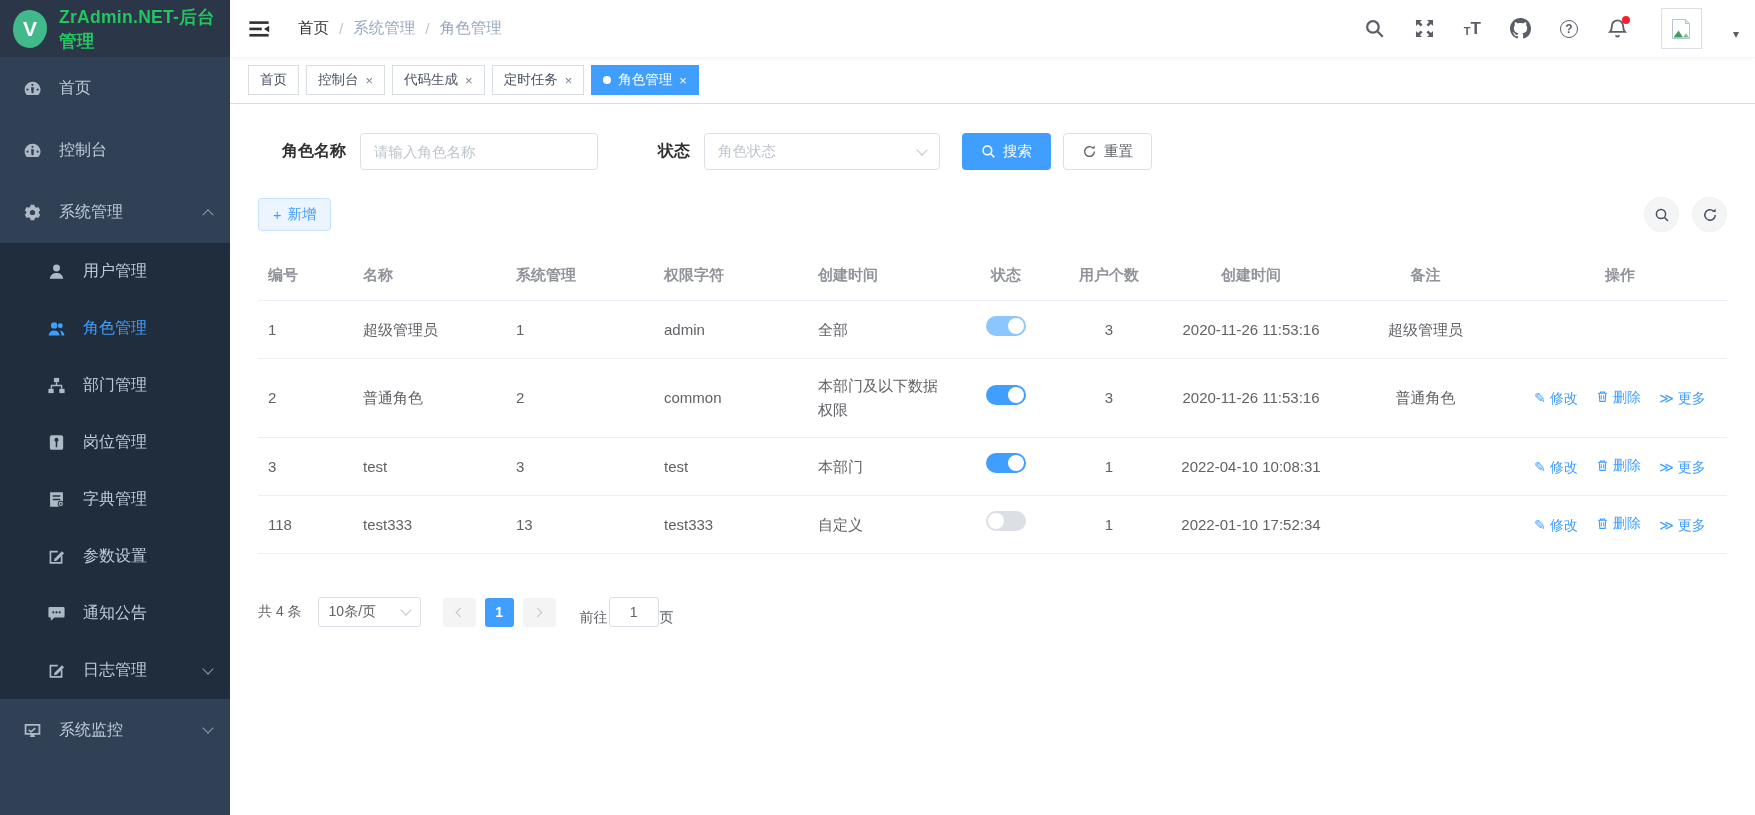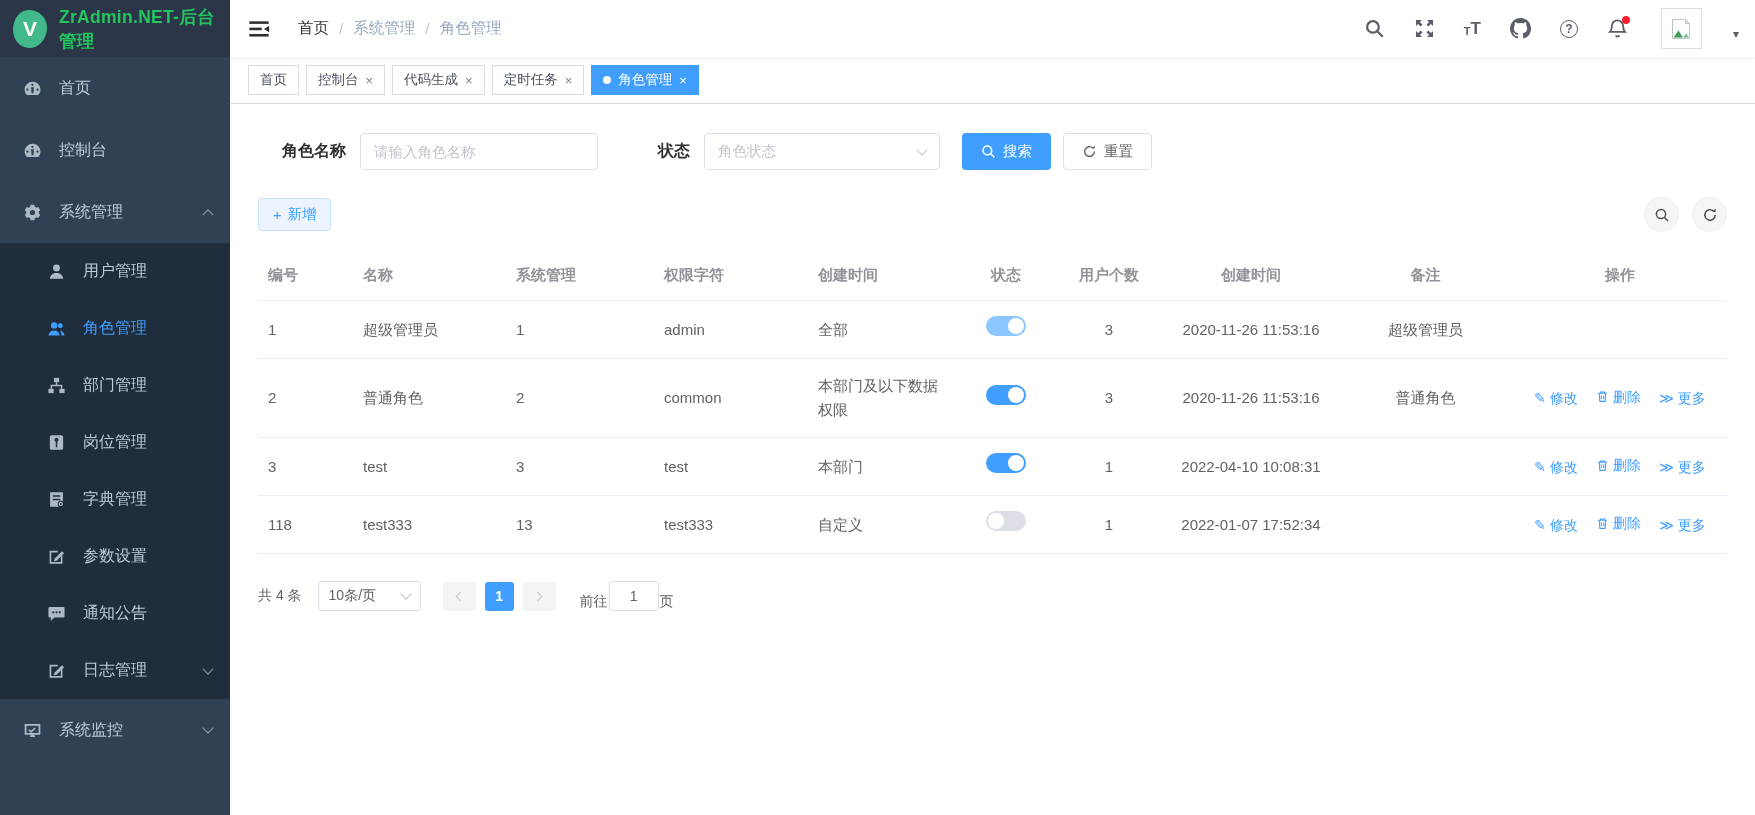--- a/index.html
+++ b/index.html
@@ -94,21 +94,21 @@
   th.c, td.c { text-align:center; }
   .sw { width:40px; height:20px; border-radius:10px; background:#409eff; position:relative; display:inline-block; cursor:pointer; }
   .sw::after { content:""; position:absolute; width:16px; height:16px; border-radius:50%; background:#fff; top:2px; right:2px; }
   .sw.off { background:#dcdfe6; } .sw.off::after { left:2px; right:auto; }
   .sw.light { background:#8cc6ff; }
   .act { display:inline-flex; align-items:center; gap:4px; color:#409eff; font-size:14px; cursor:pointer; white-space:nowrap; }
   .act + .act { margin-left:14px; }
   .act svg { width:13px; height:13px; }
 
   
-  .pager { display:flex; align-items:center; margin-top:27px; font-size:14px; color:#606266; }
+  .pager { display:flex; align-items:center; margin-top:43px; font-size:14px; color:#606266; }
   .pg-total { margin-right:16px; }
   .pg-size { width:103px; height:30px; border:1px solid #dcdfe6; border-radius:3px; display:flex;
     align-items:center; justify-content:space-between; padding:0 10px; cursor:pointer; margin-right:22px; }
   .pg-arrow { min-width:33px; height:29px; background:#f4f4f5; border-radius:3px; display:flex;
     align-items:center; justify-content:center; cursor:pointer; }
   .pg-arrow .achev { width:7px; height:7px; border-right:1.6px solid #c0c4cc; border-bottom:1.6px solid #c0c4cc; }
   .achev.left { transform:rotate(135deg); margin-left:3px; }
   .achev.right { transform:rotate(-45deg); margin-right:3px; }
   .pg-num { min-width:29px; height:29px; background:#409eff; color:#fff; border-radius:3px; font-weight:bold;
     display:flex; align-items:center; justify-content:center; margin:0 9px; cursor:pointer; }
@@ -472,21 +472,21 @@
             </td>
           </tr>
           <tr>
             <td>118</td>
             <td>test333</td>
             <td>13</td>
             <td>test333</td>
             <td>自定义</td>
             <td class="c"><span class="sw off"></span></td>
             <td class="c">1</td>
-            <td class="c">2022-01-07 17:52:34</td>
+            <td class="c">2022-01-10 17:52:34</td>
             <td class="c"></td>
             <td class="c">
               <span class="act">
                   <span>✎</span>
                   <span>修改</span>
                 </span>
               <span class="act">
                   <svg viewBox="0 0 16 16" fill="none" stroke="currentColor" stroke-width="1.3">
                     <path d="M2.5 4h11M5.5 4V2.5h5V4M4 4l.7 10h6.6L12 4M6.5 6.5v5M9.5 6.5v5"></path>
                   </svg>

